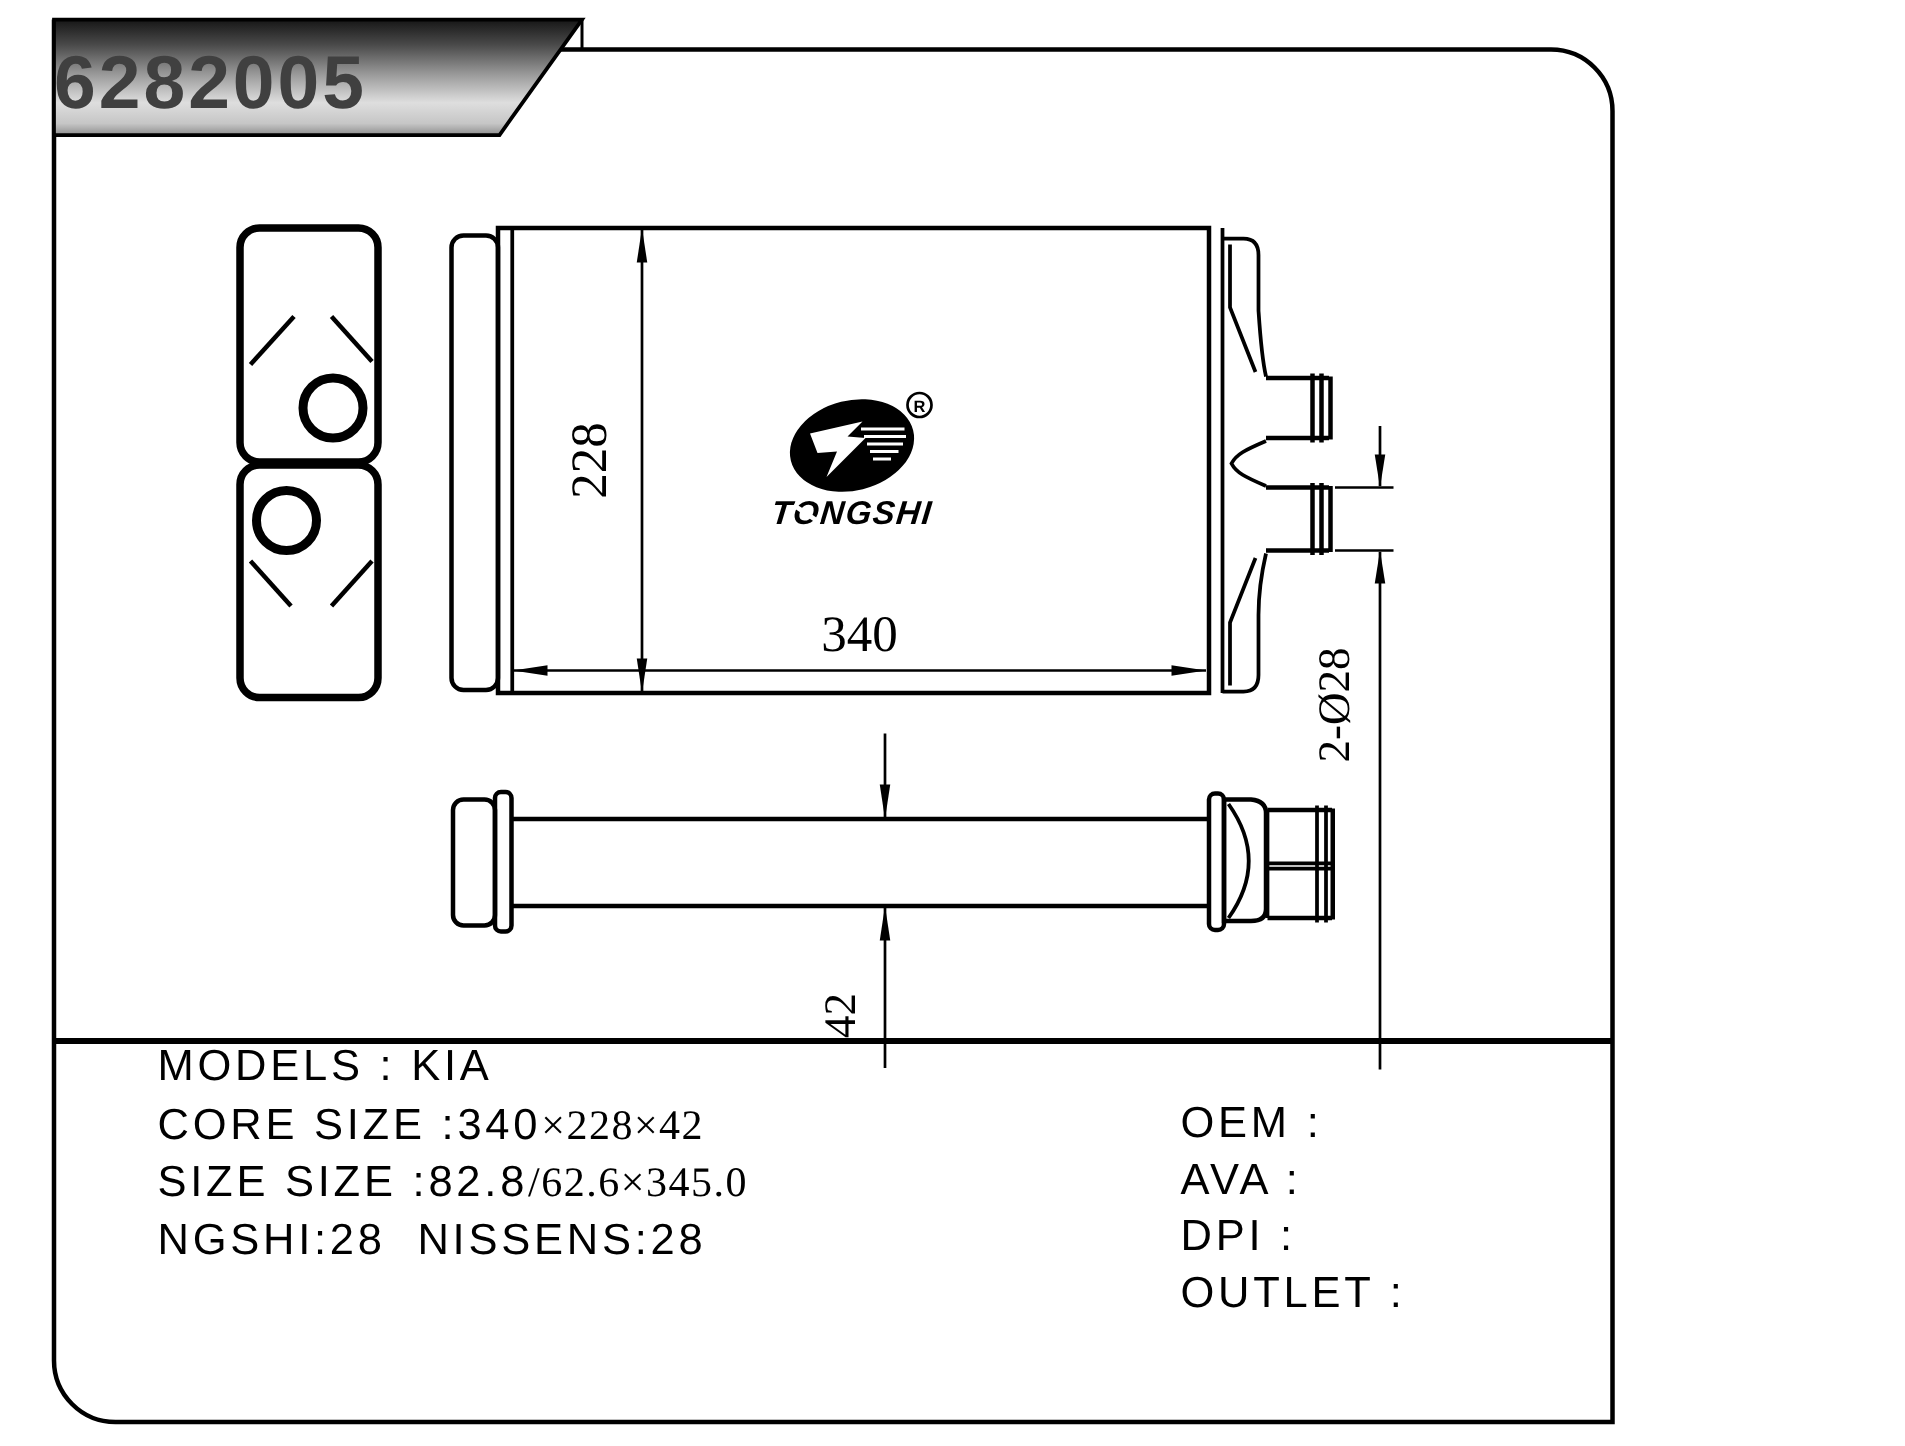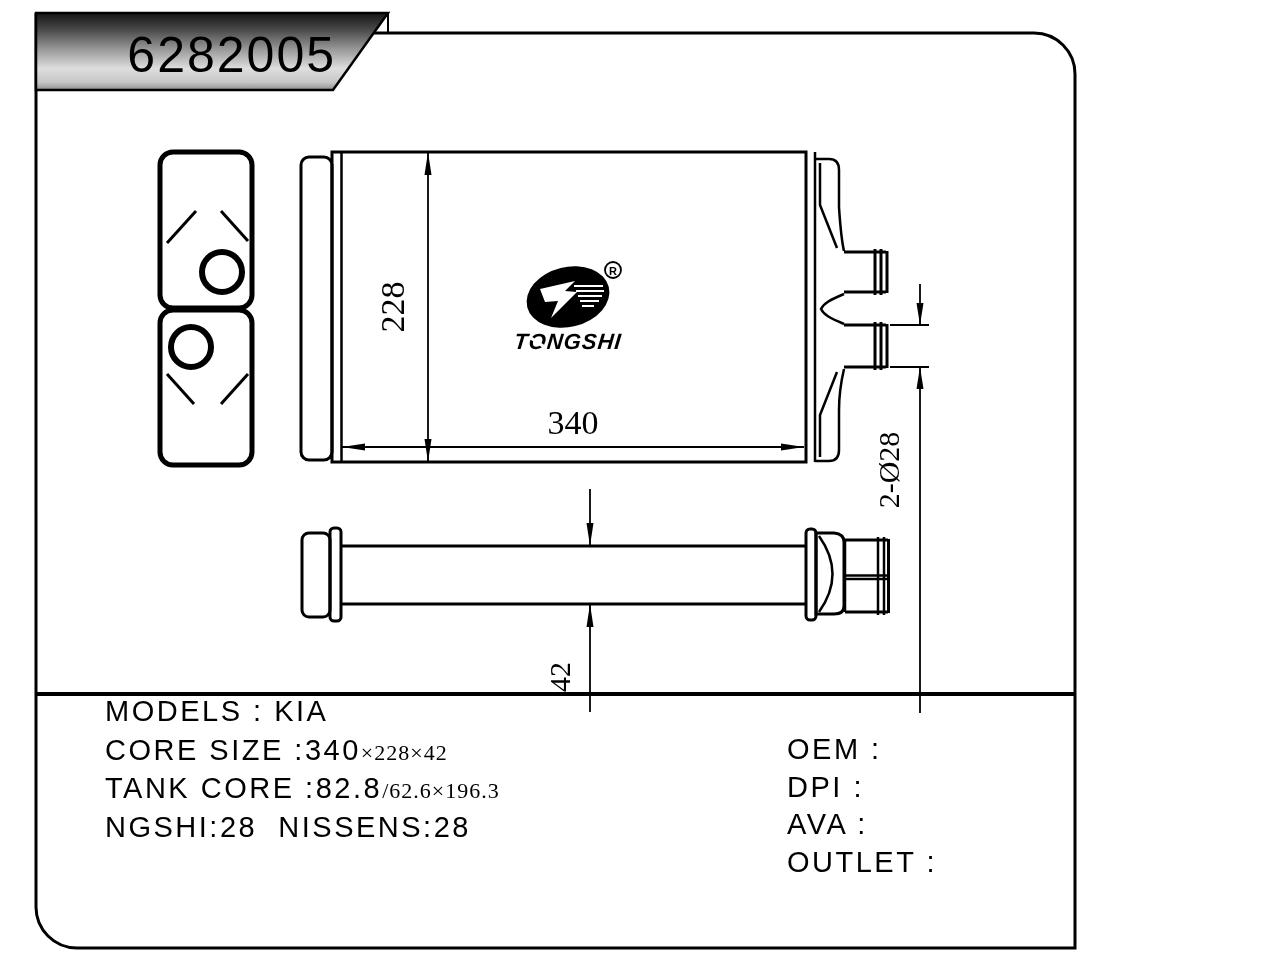--- a/index.html
+++ b/index.html
@@ -1,36 +1,36 @@
 <!DOCTYPE html>
 <html><head>
 <meta charset="utf-8">
 <style>
   html,body{margin:0;padding:0;background:#fff;}
   body{width:1270px;height:964px;position:relative;overflow:hidden;
        font-family:"Liberation Sans",sans-serif;color:#000;}
   .abs{position:absolute;}
   
-  .banner-text{left:36px;top:26px;width:300px;text-align:right;
-    font-size:50px;font-weight:400;letter-spacing:2px;color:#000000;}
+  .banner-text{left:36px;top:26px;width:300px;text-align:left;
+    font-size:50px;font-weight:700;letter-spacing:2px;color:#404040;}
   
   .brand{left:505px;top:329px;width:126px;text-align:center;
     font-style:italic;font-weight:700;font-size:22px;letter-spacing:1px;
     transform:skewX(-6deg);}
   .slash-o{position:relative;display:inline-block;}
   .slash-o::after{content:"";position:absolute;left:-2px;top:46%;width:120%;height:2.6px;
     background:#fff;transform:rotate(32deg);}
   
   .specs-left{left:105px;top:692px;}
   .specs-right{left:763px;top:731px;}
   .spec-row{white-space:pre;height:38.5px;line-height:38.5px;
     font-size:29px;letter-spacing:2.5px;}
   .specs-right .spec-row{height:37.5px;line-height:37.5px;margin-left:24px;}
   .g{font-family:"Liberation Sans",sans-serif;}
-  .s{font-family:"Liberation Serif",serif;font-size:22px;letter-spacing:1px;}
+  .s{font-family:"Liberation Serif",serif;font-size:28px;letter-spacing:1px;}
   svg text{font-family:"Liberation Serif",serif;fill:#000;}
   svg .rmark{font-family:"Liberation Sans",sans-serif;font-size:11px;font-weight:700;}
 </style>
 </head>
 <body>
 
 <svg class="abs" width="1270" height="964" viewBox="0 0 1270 964" style="left:0;top:0;">
   <defs>
     <linearGradient id="bannerGrad" x1="0" y1="0" x2="0" y2="1">
       <stop offset="0" stop-color="#161616"></stop>
@@ -156,22 +156,22 @@
   </g>
 </svg>
 
 <div class="abs banner-text">6282005</div>
 
 <div class="abs brand"><span>T</span><span class="slash-o">O</span><span>NGSHI</span></div>
 
 <div class="abs specs-left">
   <div class="spec-row"><span class="g">MODELS</span><span class="g"> : </span><span class="g">KIA</span></div>
   <div class="spec-row"><span class="g">CORE SIZE</span><span class="g"> :</span><span class="g">340</span><span class="s">×228×42</span></div>
-  <div class="spec-row"><span class="g">TANK CORE</span><span class="g"> :</span><span class="g">82.8</span><span class="s">/62.6×196.3</span></div>
+  <div class="spec-row"><span class="g">SIZE SIZE</span><span class="g"> :</span><span class="g">82.8</span><span class="s">/62.6×345.0</span></div>
   <div class="spec-row"><span class="g">NGSHI:</span><span class="g">28</span><span class="g">  </span><span class="g">NISSENS:</span><span class="g">28</span></div>
 </div>
 
 <div class="abs specs-right">
   <div class="spec-row"><span class="g">OEM :</span></div>
+  <div class="spec-row"><span class="g">AVA :</span></div>
   <div class="spec-row"><span class="g">DPI :</span></div>
-  <div class="spec-row"><span class="g">AVA :</span></div>
   <div class="spec-row"><span class="g">OUTLET :</span></div>
 </div>
 
 </body></html>

